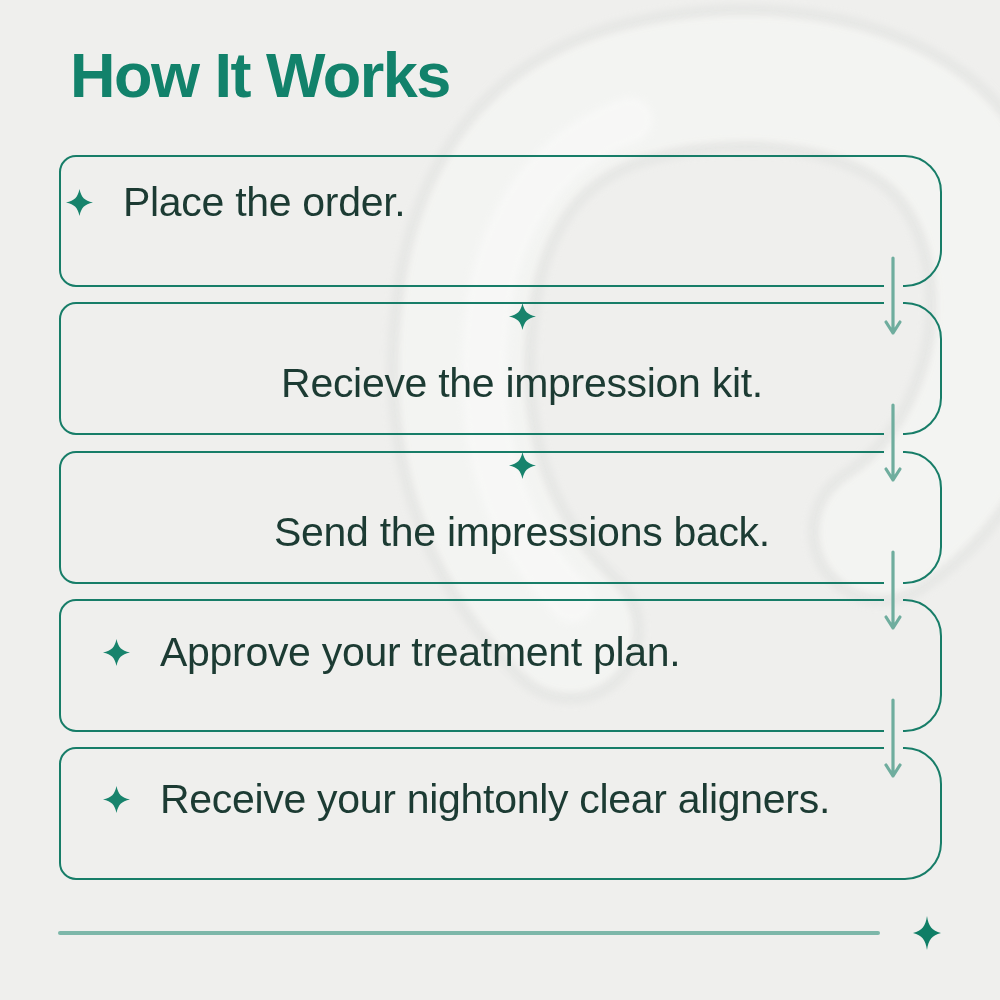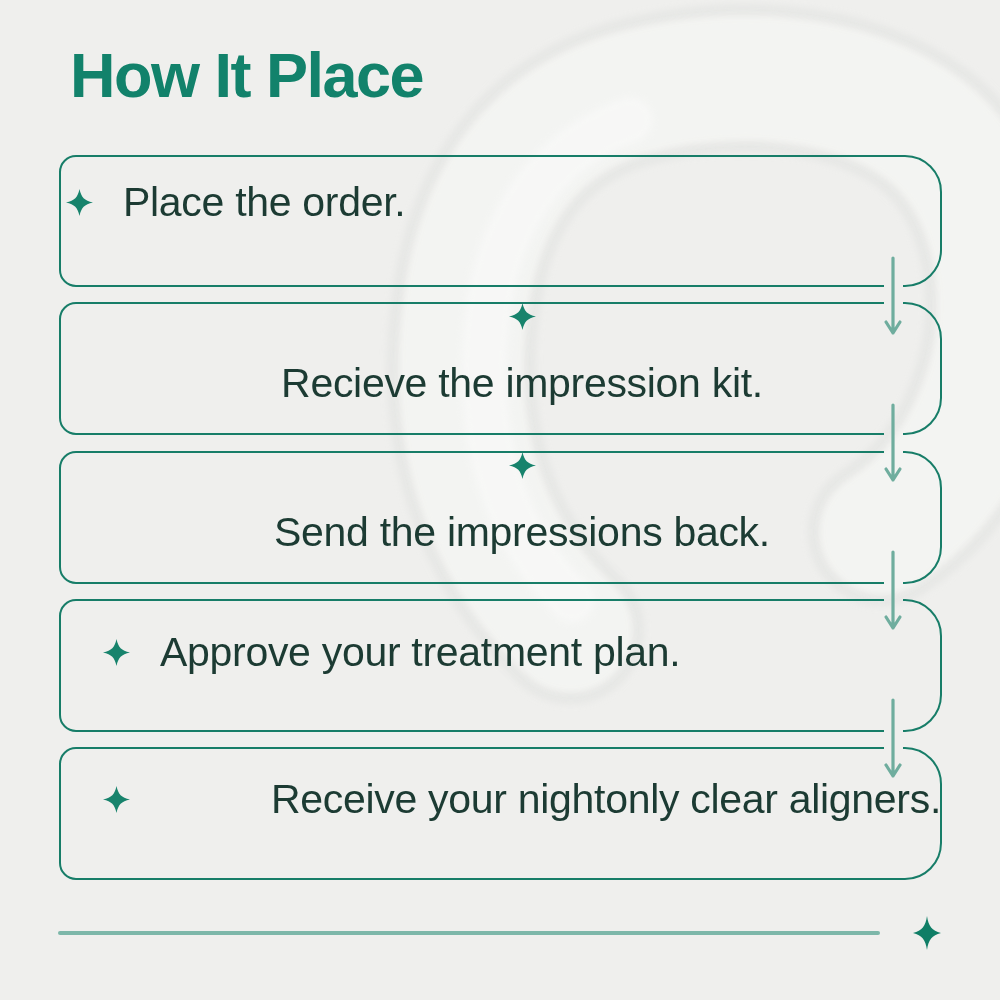--- a/index.html
+++ b/index.html
@@ -23,21 +23,21 @@
   }
   .step-row .bullet{flex:0 0 auto;width:27px;height:27px;display:block;}
   .step-label{
     font-size:41px;letter-spacing:-0.3px;color:#1C3B33;
     white-space:nowrap;
   }
   .row-1{top:156px;height:93px;padding-left:6px;}
   .row-2{top:303px;height:131px;flex-direction:column;}
   .row-3{top:452px;height:131px;flex-direction:column;}
   .row-4{top:600px;height:104px;}
-  .row-5{top:748px;height:103px;justify-content:space-between;}
+  .row-5{top:748px;height:103px;}
   .divider-line{
     position:absolute;left:58px;top:931px;width:822px;height:4px;
     background:#7DB7A9;border-radius:2px;
   }
   .divider-sparkle{position:absolute;left:913px;top:916px;width:28px;height:34px;}
   .box-outline{fill:none;stroke:#177D68;stroke-width:2;}
   .arrow-line{fill:none;stroke:#6FAD9E;stroke-width:3.2;stroke-linecap:round;stroke-linejoin:round;}
   .sparkle{fill:#17836C;}
   .sparkle-dark{fill:#0F7E66;}
 </style>
@@ -50,21 +50,21 @@
     <defs>
       <filter id="soft" x="-20%" y="-20%" width="140%" height="140%">
         <feGaussianBlur stdDeviation="3.5"></feGaussianBlur>
       </filter>
     </defs>
     <path d="M 570 630 C 480 545, 450 430, 465 310 C 478 200, 530 125, 625 95 C 720 68, 845 70, 925 130 C 995 185, 1015 295, 988 385 C 965 460, 925 505, 882 532" fill="none" stroke="#E4E5E3" stroke-width="148" stroke-linecap="round" opacity="0.8" filter="url(#soft)"></path>
     <path d="M 570 630 C 480 545, 450 430, 465 310 C 478 200, 530 125, 625 95 C 720 68, 845 70, 925 130 C 995 185, 1015 295, 988 385 C 965 460, 925 505, 882 532" fill="none" stroke="#F4F5F3" stroke-width="126" stroke-linecap="round" opacity="0.95" filter="url(#soft)"></path>
     <path d="M 572 600 C 500 530, 475 430, 487 320 C 497 225, 545 150, 630 120" fill="none" stroke="#FAFAF9" stroke-width="46" stroke-linecap="round" opacity="0.6" filter="url(#soft)"></path>
   </svg>
 
-  <div class="page-title">How It Place</div>
+  <div class="page-title">How It Works</div>
 
   <svg class="flow-svg" viewBox="0 0 1000 1000" aria-hidden="true">
     <path class="box-outline" d="M 76 156 H 905 A 36 36 0 0 1 941 192 V 250 A 36 36 0 0 1 905 286 H 903 M 884 286 H 76 A 16 16 0 0 1 60 270 V 172 A 16 16 0 0 1 76 156"></path>
     <path class="box-outline" d="M 903 303 H 905 A 36 36 0 0 1 941 339 V 398 A 36 36 0 0 1 905 434 H 903 M 884 434 H 76 A 16 16 0 0 1 60 418 V 319 A 16 16 0 0 1 76 303 H 884"></path>
     <path class="box-outline" d="M 903 452 H 905 A 36 36 0 0 1 941 488 V 547 A 36 36 0 0 1 905 583 H 903 M 884 583 H 76 A 16 16 0 0 1 60 567 V 468 A 16 16 0 0 1 76 452 H 884"></path>
     <path class="box-outline" d="M 903 600 H 905 A 36 36 0 0 1 941 636 V 695 A 36 36 0 0 1 905 731 H 903 M 884 731 H 76 A 16 16 0 0 1 60 715 V 616 A 16 16 0 0 1 76 600 H 884"></path>
     <path class="box-outline" d="M 903 748 H 905 A 36 36 0 0 1 941 784 V 843 A 36 36 0 0 1 905 879 H 76 A 16 16 0 0 1 60 863 V 764 A 16 16 0 0 1 76 748 H 884"></path>
 
     <g>
       <path class="arrow-line" d="M 893 258 V 333 M 886 322 L 893 333 L 900 322"></path>

